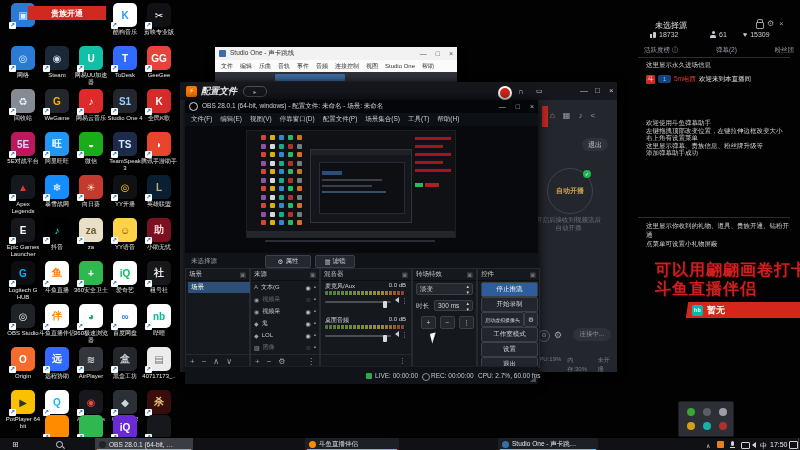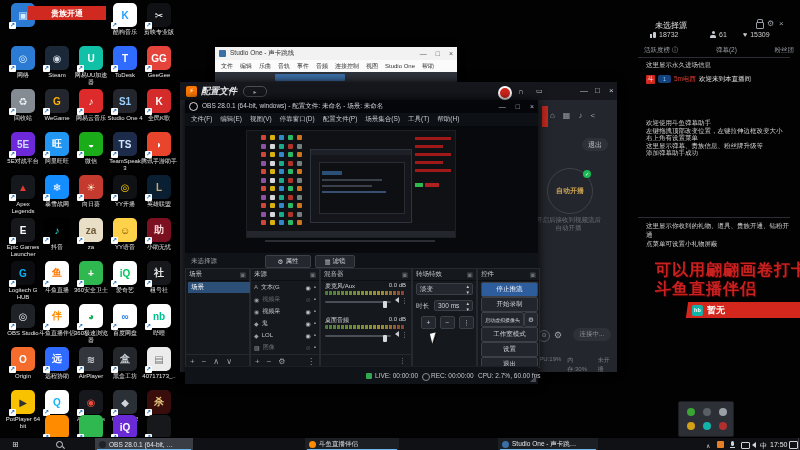--- a/index.html
+++ b/index.html
@@ -97,21 +97,21 @@
       <div class="dtile" style="left: 113px; top: 89px; background: rgb(35, 38, 45); color: rgb(154, 209, 255);">
         <span>S1</span>
         <span class="shortcut">↗</span>
       </div>
       <div class="dlabel" style="left: 107px; top: 115px;">Studio One 4</div>
       <div class="dtile" style="left: 147px; top: 89px; background: rgb(212, 43, 43); color: rgb(255, 255, 255);">
         <span>K</span>
         <span class="shortcut">↗</span>
       </div>
       <div class="dlabel" style="left: 141px; top: 115px;">全民K歌</div>
-      <div class="dtile" style="left: 11px; top: 132px; background: #6d28d9; color: rgb(207, 216, 255);">
+      <div class="dtile" style="left: 11px; top: 132px; background: #be185d; color: rgb(207, 216, 255);">
         <span>5E</span>
         <span class="shortcut">↗</span>
       </div>
       <div class="dlabel" style="left: 5px; top: 158px;">5E对战平台</div>
       <div class="dtile" style="left: 45px; top: 132px; background: rgb(33, 150, 243); color: rgb(255, 255, 255);">
         <span>旺</span>
         <span class="shortcut">↗</span>
       </div>
       <div class="dlabel" style="left: 39px; top: 158px;">阿里旺旺</div>
       <div class="dtile" style="left: 79px; top: 132px; background: rgb(26, 173, 25); color: rgb(255, 255, 255);">

